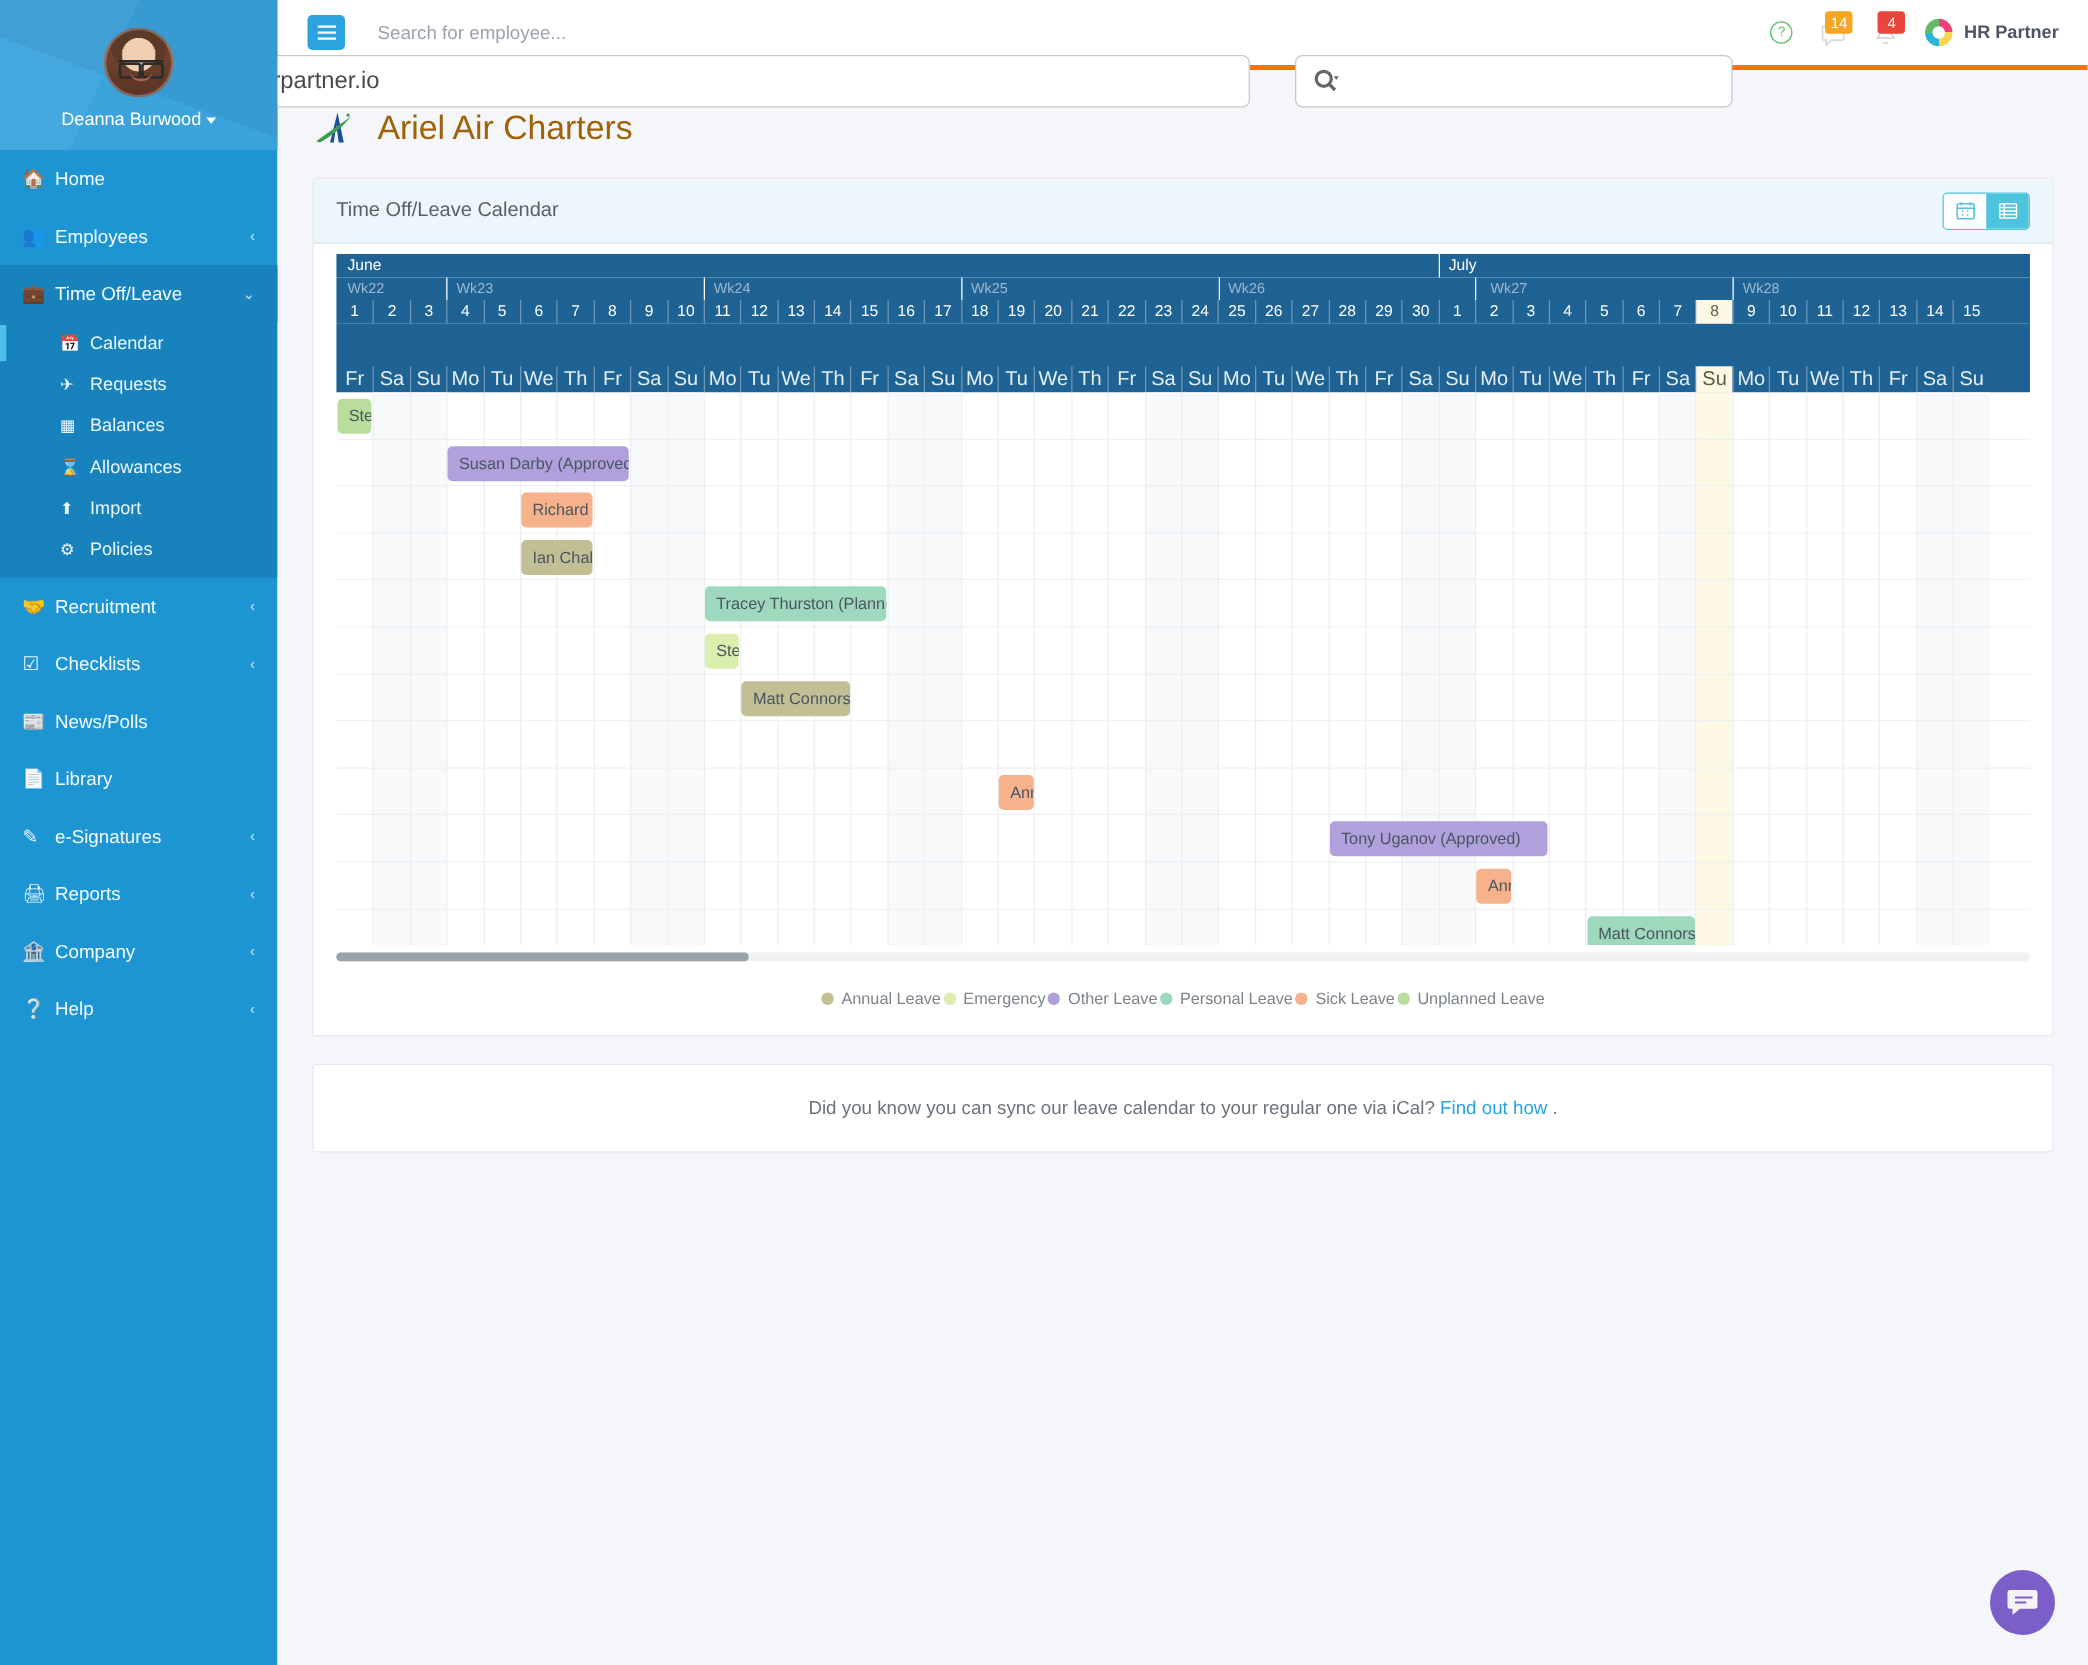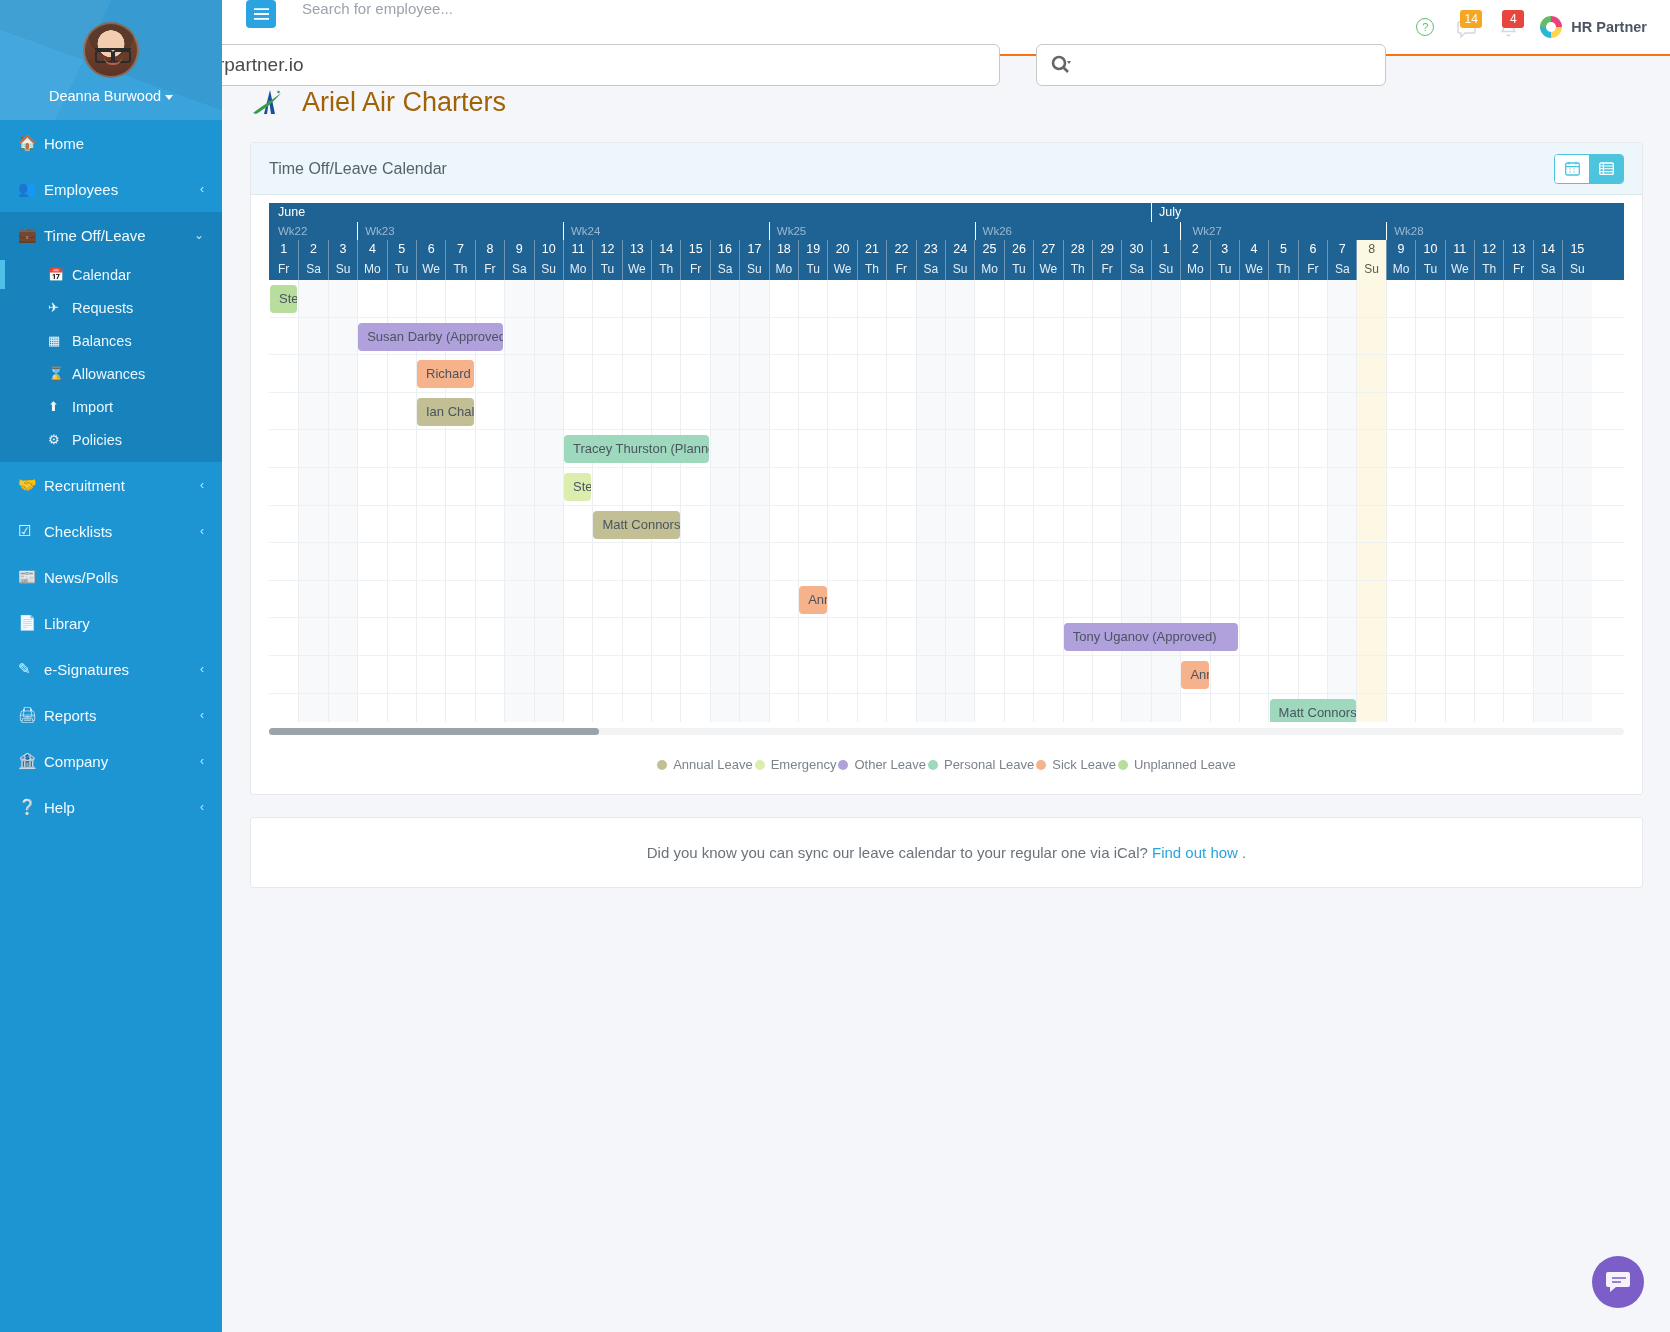--- a/index.html
+++ b/index.html
@@ -90,22 +90,22 @@
     font-size:14.5px; color:#eaf7ff; cursor:pointer; position:relative;
   }
   .sub-item .ico { width:24px; flex:none; font-size:13px;}
   .sub-item.current:before {
     content:""; position:absolute; left:0; top:2px; bottom:2px; width:5px; background:#4fc0e8;
   }
 
   
   .main { flex:1; display:flex; flex-direction:column; min-width:0; background:#f4f6f9; }
   .topbar {
-    height:56px; background:#fff; border-bottom:2px solid #f97316;
-    display:flex; padding:0 24px; gap:14px; flex:none;
+    height:56px; background:#fff; border-bottom:4px solid #f97316;
+    display:flex; align-items:center; padding:0 24px; gap:14px; flex:none;
   }
   .burger {
     width:30px; height:28px; background:#2aa3e0; border-radius:4px;
     display:flex; align-items:center; justify-content:center; color:#fff; font-size:15px;
   }
   .emp-search { flex:1; font-size:15px; color:#9aa3ad; padding-left:12px; }
   .top-icons { display:flex; align-items:center; gap:22px; }
   .circ-q { width:18px;height:18px;border:1.5px solid #5bbf6a;border-radius:50%;
     font-size:11px;color:#5bbf6a;display:flex;align-items:center;justify-content:center;}
   .badge-wrap { position:relative; width:20px;height:22px; color:#cfd6dd; font-size:16px;
@@ -150,21 +150,21 @@
     font-size:11.5px; color:#9cb8cf; padding-left:7px; line-height:18px;
     border-left:1px solid #fff; box-sizing:border-box;
   }
   .hdr-week .w.first { border-left:none; padding-left:9px; }
   .hdr-day, .hdr-dow { display:flex; background:#1f6394; }
   .hdr-day .d, .hdr-dow .dw {
     width:29.4px; flex:none; text-align:center; color:#fff; box-sizing:border-box;
     border-left:1px solid #6f96b4;
   }
   .hdr-day .d { font-size:12.5px; height:19px; line-height:19px; }
-  .hdr-dow .dw { font-size:12px; height:21px; line-height:21px; color:#e4eef5; }
+  .hdr-dow .dw { font-size:16px; height:21px; line-height:21px; color:#e4eef5;margin-top:34px; }
   .hdr-day .d.today, .hdr-dow .dw.today { background:#fdf8e3; color:#5b5b45; }
   .hdr-day .d.first, .hdr-dow .dw.first { border-left:none; }
 
   .grid-body { position:relative; height:442px; background:#fff; }
   .col-lines { position:absolute; inset:0; display:flex; }
   .col-lines .c { width:29.4px; flex:none; border-left:1px solid #eceff2; box-sizing:border-box; }
   .col-lines .c.first { border-left:none; }
   .col-lines .c.we { background:#f7f9fb; }
   .col-lines .c.today { background:#fdf8e3; }
   .row-lines { position:absolute; inset:0; }

